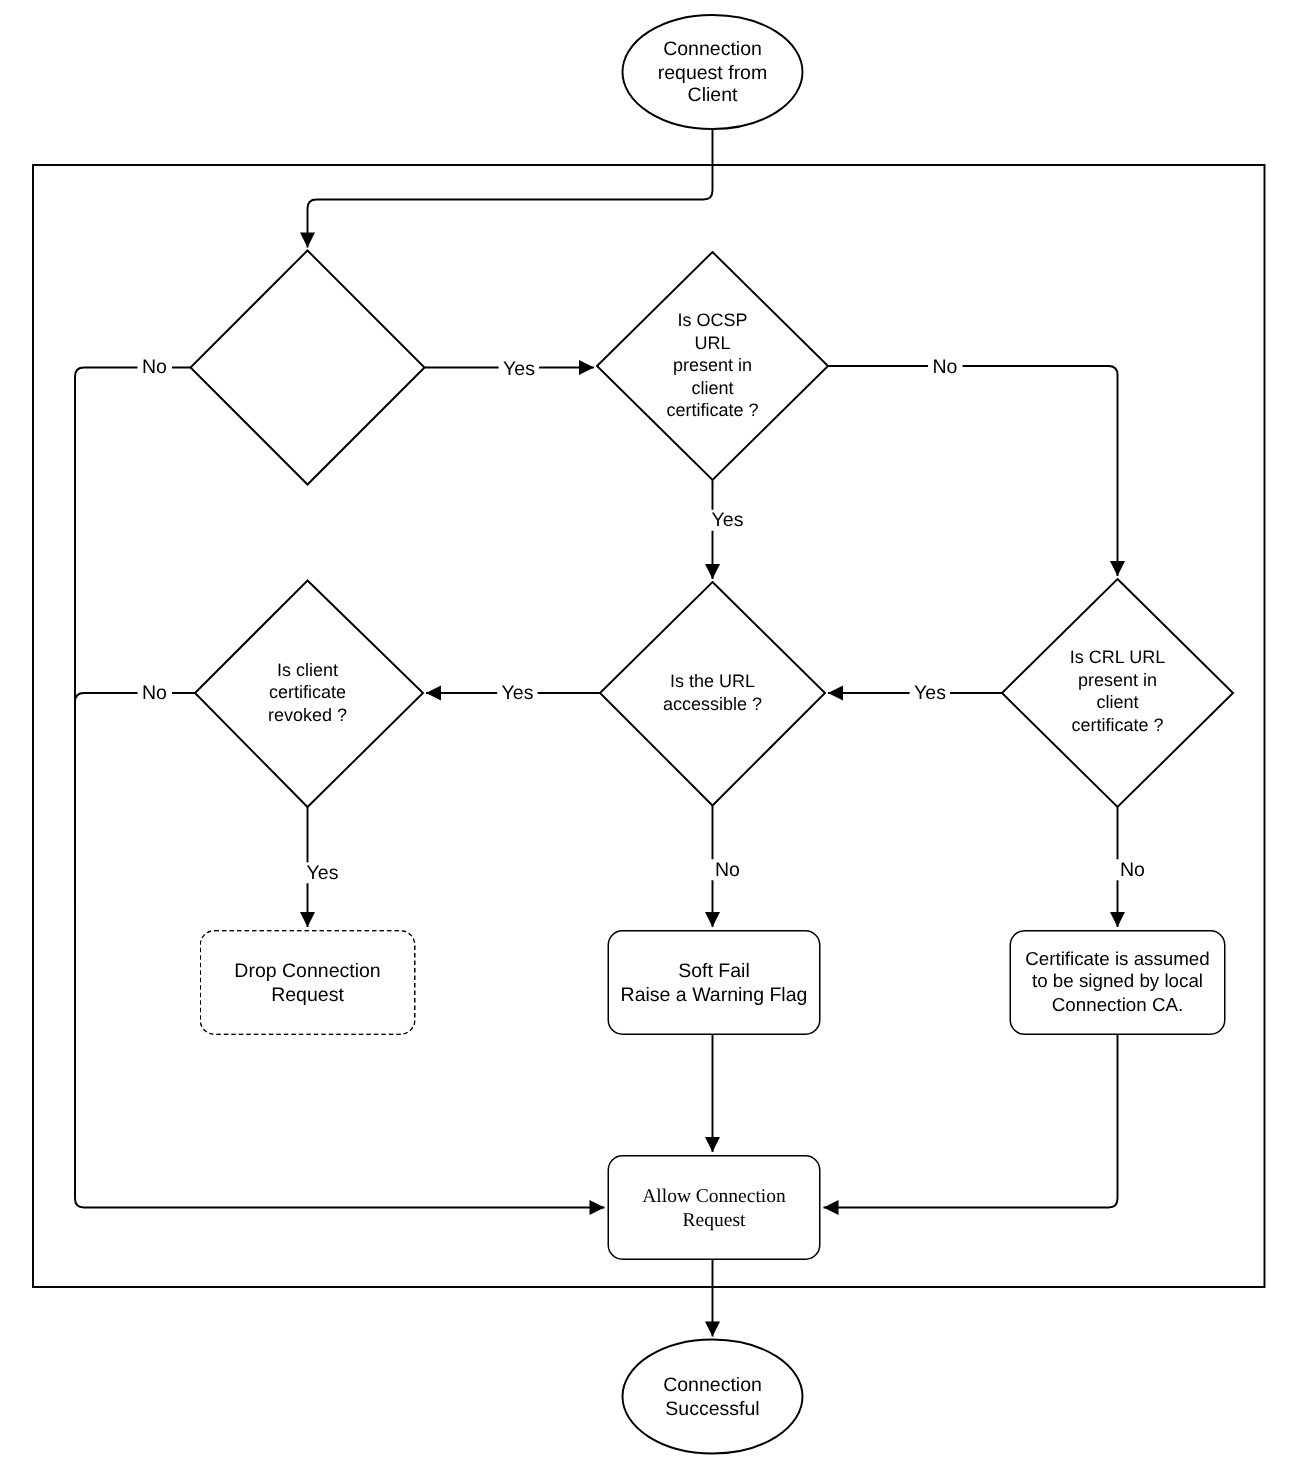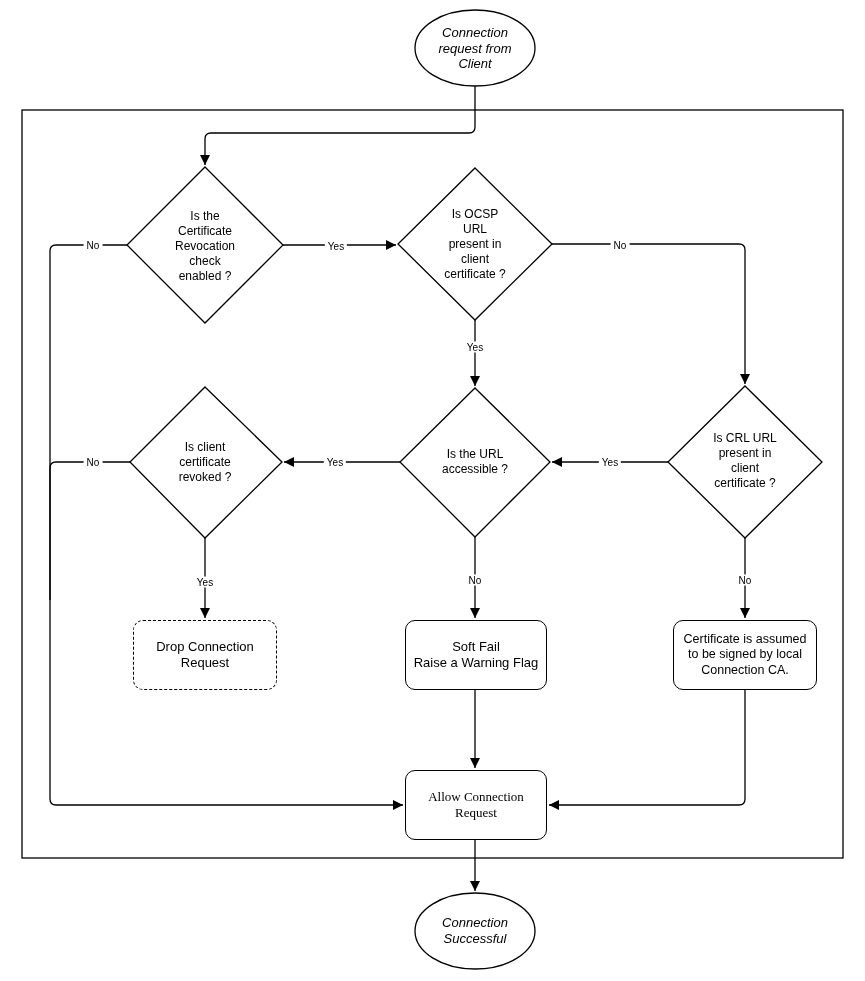--- a/index.html
+++ b/index.html
@@ -16,29 +16,30 @@
   .node-label {
     position: absolute;
     transform: translate(-50%, -50%);
     text-align: center;
     white-space: pre-line;
     font-size: 12px;
     line-height: 1.25;
     color: #000000;
     pointer-events: none;
   }
-  .node-label.terminal { font-size: 13px; line-height: 1.2; font-style: italic; }
+  .node-label.terminal { font-size: 13px; line-height: 1.2; }
   .edge-label {
     position: absolute;
     transform: translate(-50%, -50%);
     background: #ffffff;
     padding: 0 3px;
-    font-size: 10px;
+    font-size: 13px;
     line-height: 1.1;
     color: #000000;
+    margin-left: 10px;
   }
   .box {
     position: absolute;
     box-sizing: border-box;
     border: 1.3px solid #000000;
     border-radius: 10px;
     background: #ffffff;
     display: flex;
     align-items: center;
     justify-content: center;
@@ -104,25 +105,20 @@
 Connection CA.</span>
   </div>
   <div class="box" style="left:405px; top:770px; width:142px; height:70px;font-family:Liberation Serif, serif;">
     <span>Allow Connection
 Request</span>
   </div>
 
   <div class="node-label terminal" style="left:475px; top:48px; width:100px;">Connection
 request from
 Client</div>
-  <div class="node-label" style="left:205px; top:246px; width:110px;">Is the
-Certificate
-Revocation
-check
-enabled ?</div>
   <div class="node-label" style="left:475px; top:244px; width:110px;">Is OCSP
 URL
 present in
 client
 certificate ?</div>
   <div class="node-label" style="left:745px; top:461px; width:110px;">Is CRL URL
 present in
 client
 certificate ?</div>
   <div class="node-label" style="left:475px; top:462px; width:110px;">Is the URL

